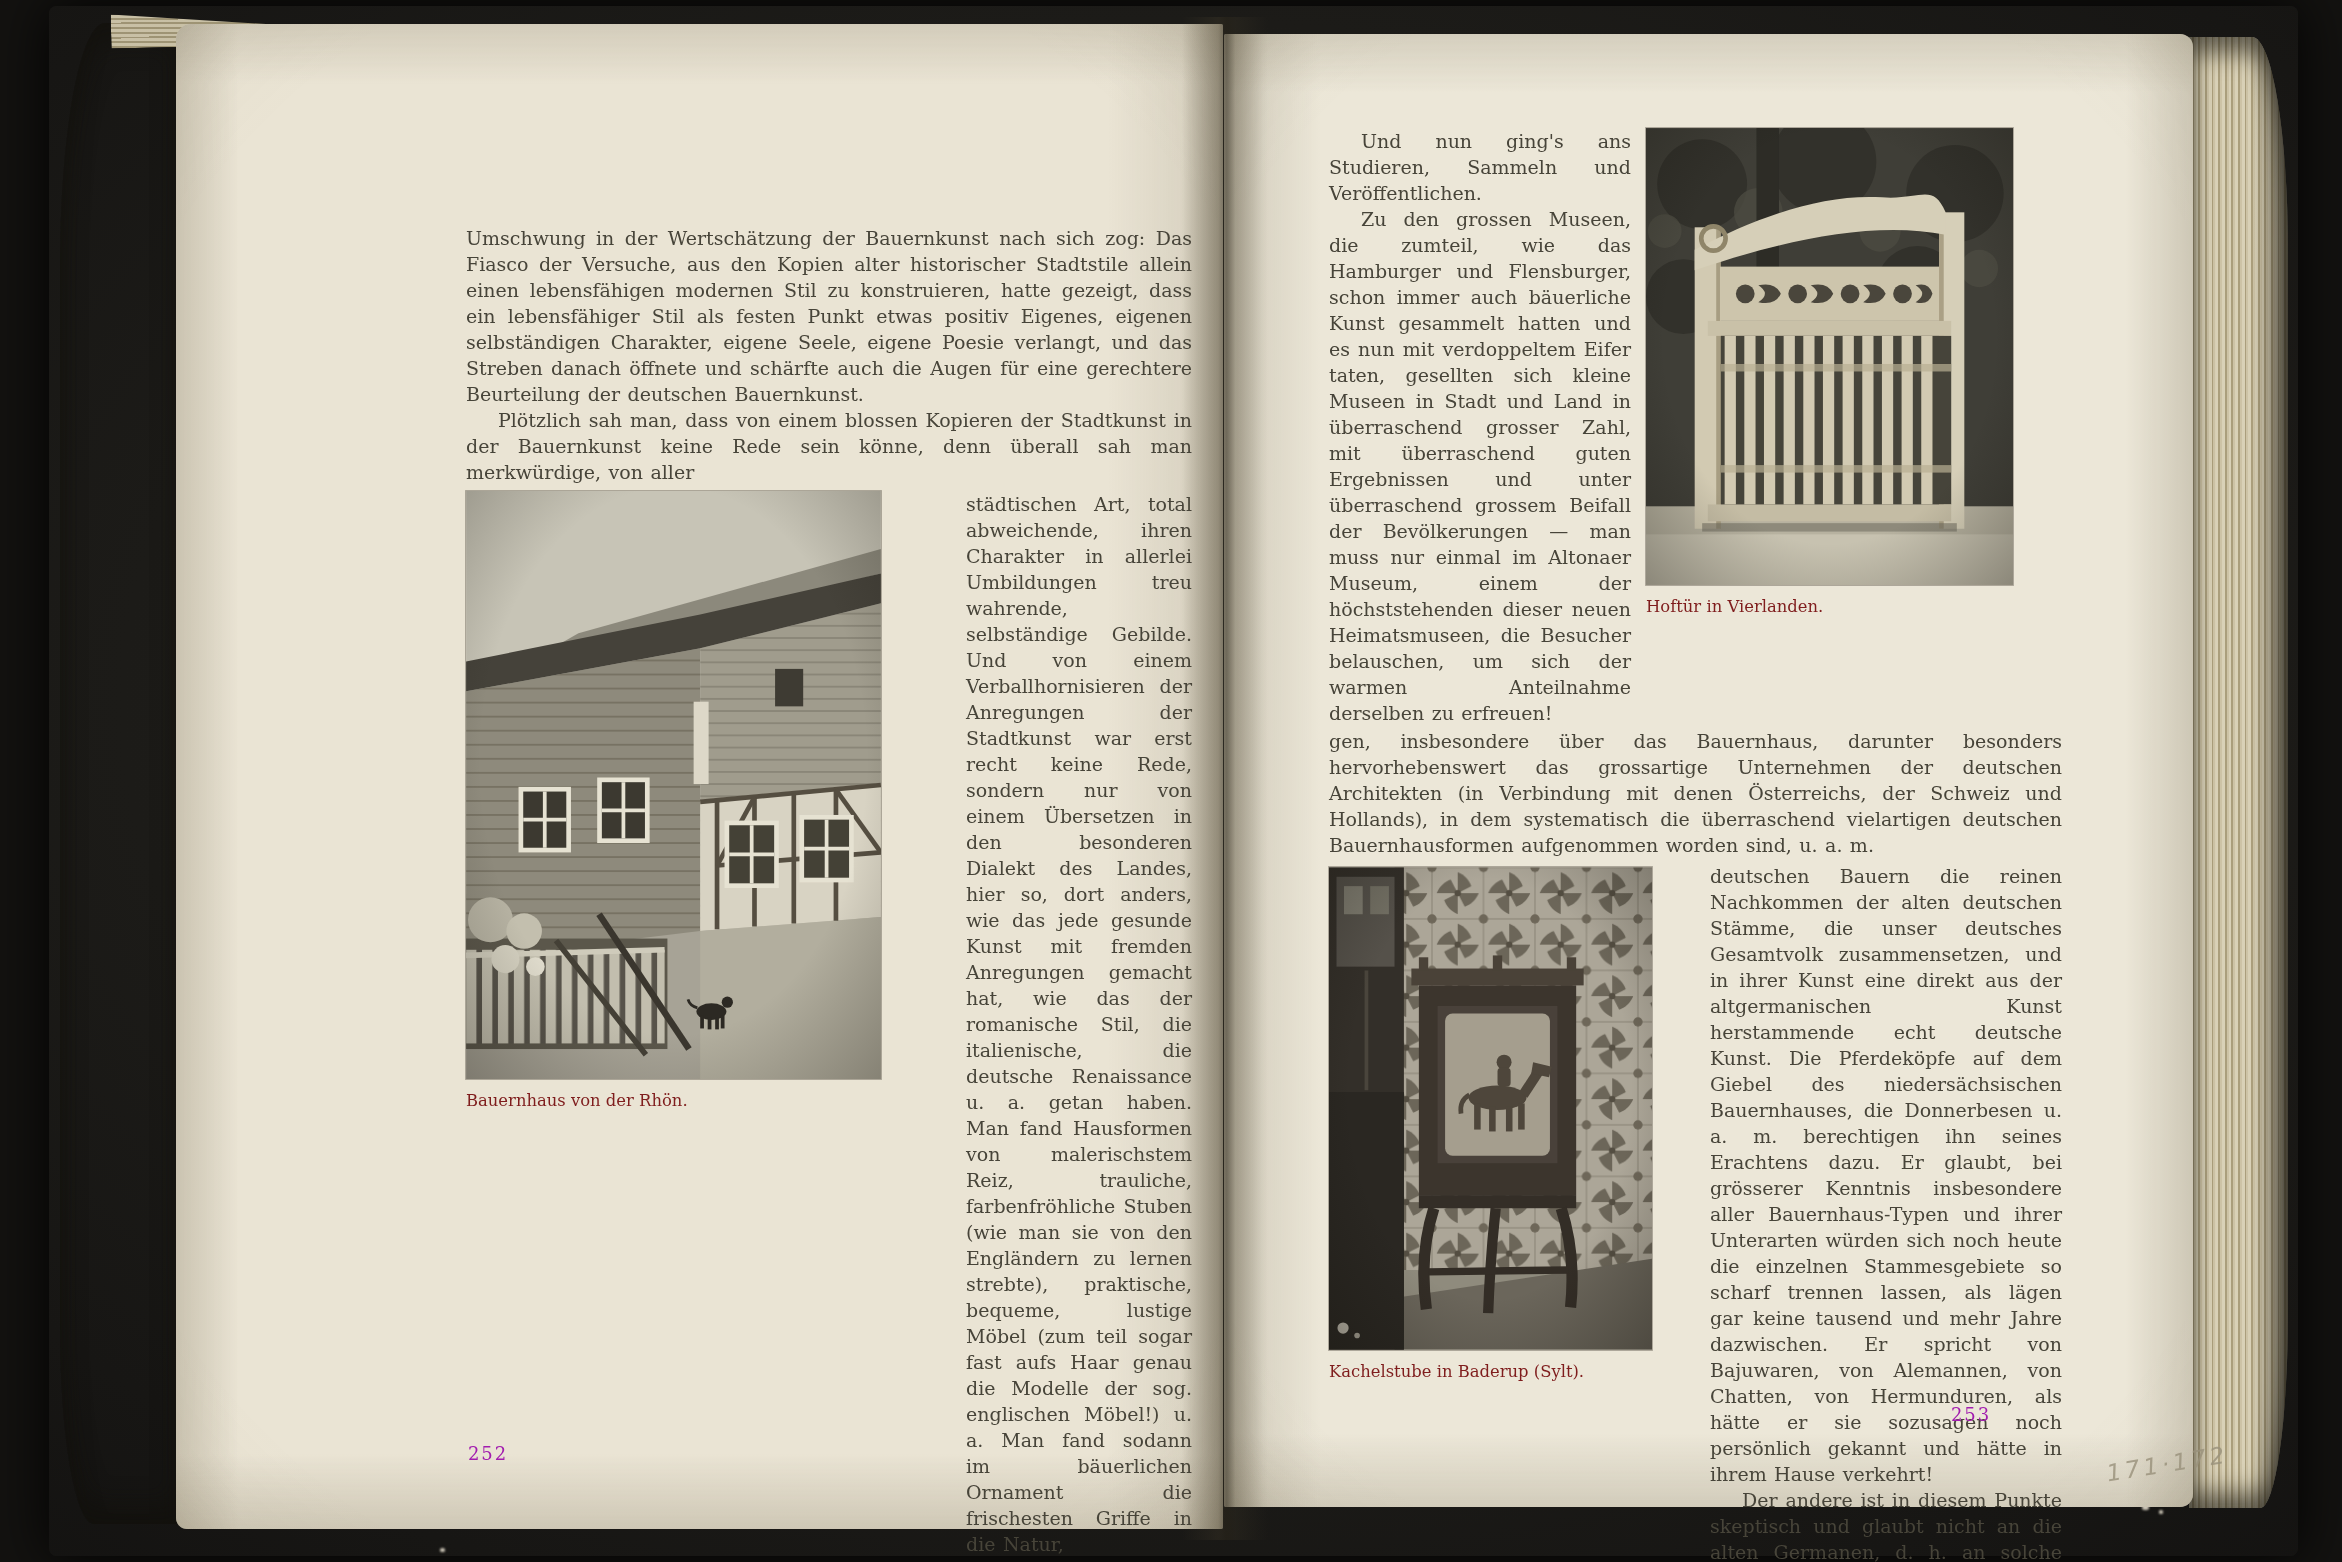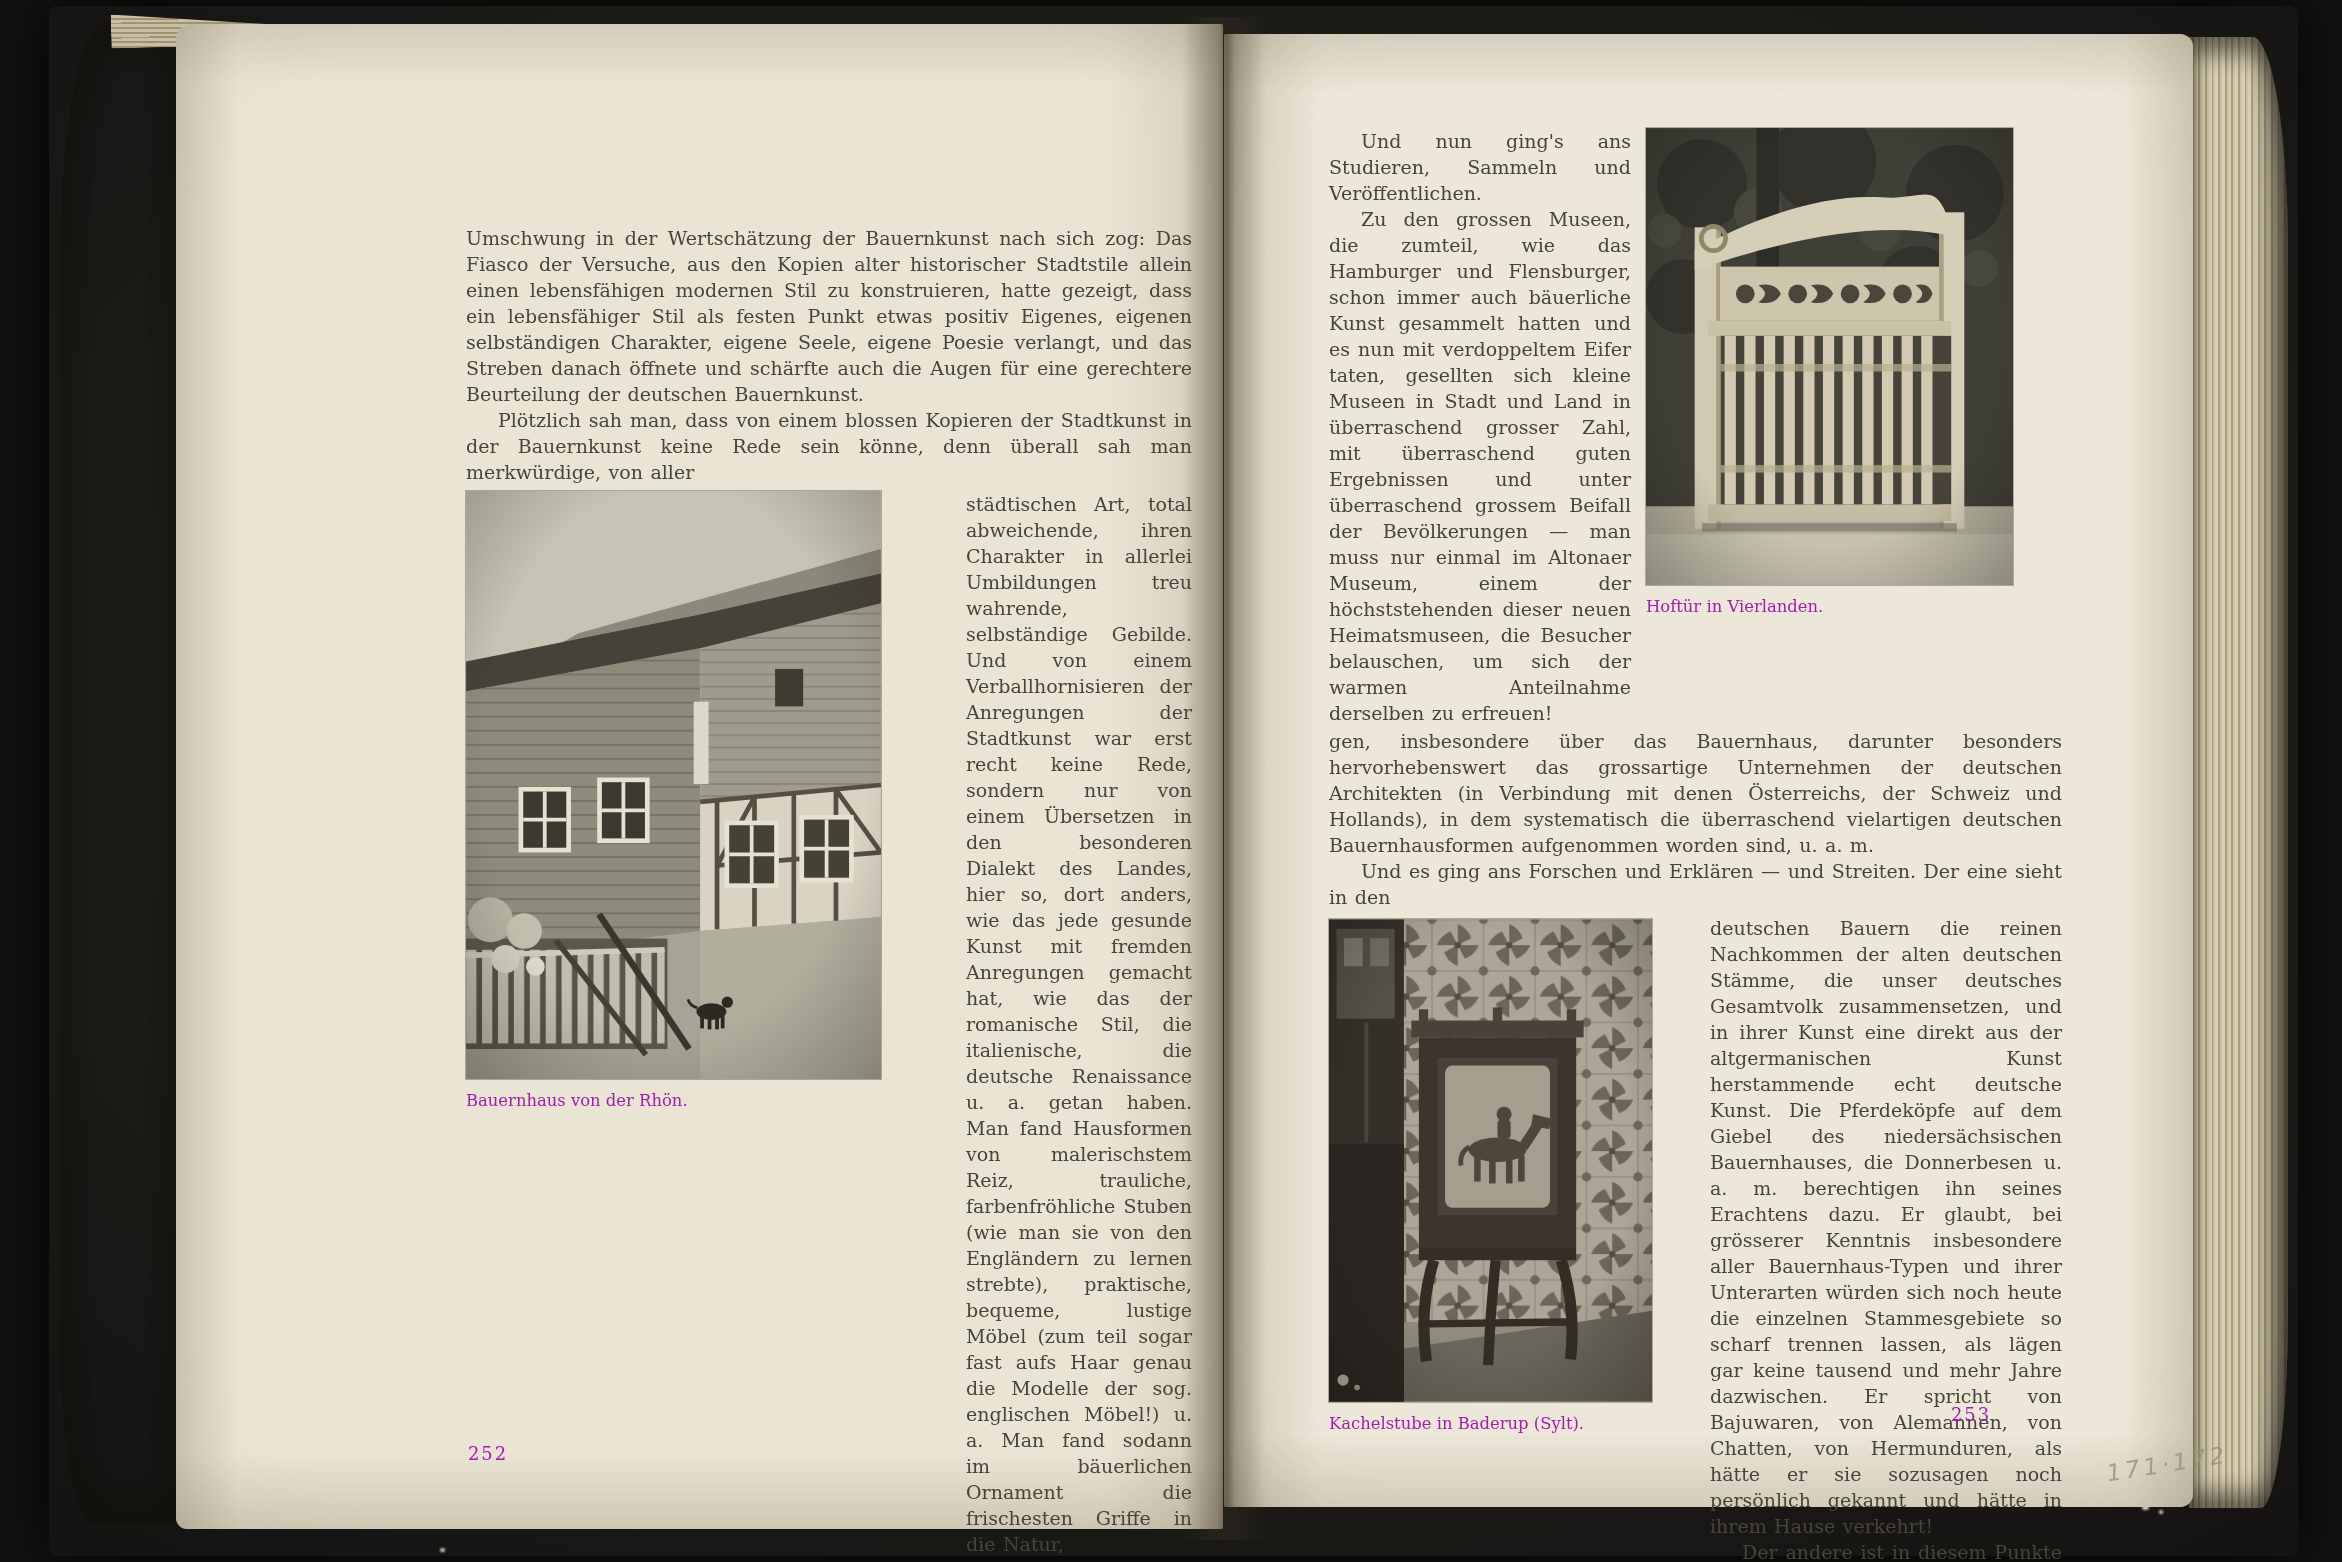--- a/index.html
+++ b/index.html
@@ -47,21 +47,21 @@
   
   .content{position:absolute;color:#474439;font-size:19px;line-height:26px;
     text-align:justify;word-spacing:1.4px;}
   .content-left{left:290px;top:201px;width:726px;}
   .content-right{left:105px;top:94px;width:733px;}
   .content p{margin:0;}
   .ind{text-indent:32px;}
   .row{display:flex;align-items:flex-start;margin-top:5.6px;margin-bottom:1.9px;}
   .fig{flex:none;}
   .photo{display:block;box-shadow:0 0 0 0.9px rgba(80,74,62,.45);}
-  .caption{font-size:16.4px;line-height:20.6px;color:#a21caf;margin-top:12px;text-align:left;
+  .caption{font-size:16.4px;line-height:20.6px;color:#7f1d1d;margin-top:12px;text-align:left;
     text-indent:0;word-spacing:normal;}
   .col{flex:1;}
   .pagenum{position:absolute;font-size:18px;letter-spacing:1.9px;color:#a21caf;}
   .pagenum-left{left:292px;top:1419px;width:726px;text-align:left;}
   .pagenum-right{left:705px;top:1370px;width:84px;text-align:center;}
   .pencil{position:absolute;left:2106px;top:1450px;transform:rotate(-9deg);
     font-family:"DejaVu Sans","Liberation Sans",sans-serif;font-style:italic;
     font-size:23.4px;letter-spacing:3.7px;color:#99917b;opacity:.8;}
 </style>
 </head>
@@ -246,21 +246,20 @@
               <rect x="80" y="360" width="246" height="8" fill="#b8af93" opacity="0.7"></rect>
             </g>
             <rect x="66" y="402" width="260" height="18" fill="#c4bca4"></rect>
             <rect x="60" y="422" width="272" height="9" fill="#6e6a5c" opacity="0.55"></rect>
             <rect width="392" height="488" fill="url(#gt-vig)"></rect>
           </svg>
           <div class="caption">Hoftür in Vierlanden.</div>
         </div>
       </div>
       <p>gen, insbesondere über das Bauernhaus, darunter besonders hervorhebenswert das grossartige Unternehmen der deutschen Architekten (in Verbindung mit denen Österreichs, der Schweiz und Hollands), in dem systematisch die überraschend vielartigen deutschen Bauernhausformen aufgenommen worden sind, u. a. m.</p>
-      <p class="ind">Und es ging ans Forschen und Erklären — und Streiten. Der eine sieht in den</p>
       <div class="row">
         <div class="fig" style="width:349px;margin-right:32px;padding-top:3.7px;">
 
           <svg class="photo" width="323" height="483" viewBox="0 0 345 515" role="img" aria-label="Kachelstube in Baderup (Sylt)">
             <defs>
               <pattern id="kc-tiles" width="55" height="55" patternUnits="userSpaceOnUse">
                 <rect width="55" height="55" fill="#aca698"></rect>
                 <rect width="55" height="55" fill="none" stroke="#938d7e" stroke-width="1.5"></rect>
                 <g fill="#655f52" opacity="0.9">
                   <path d="M27.5,27.5 L27.5,5 C35,8 40,14 42,20 Z"></path>

